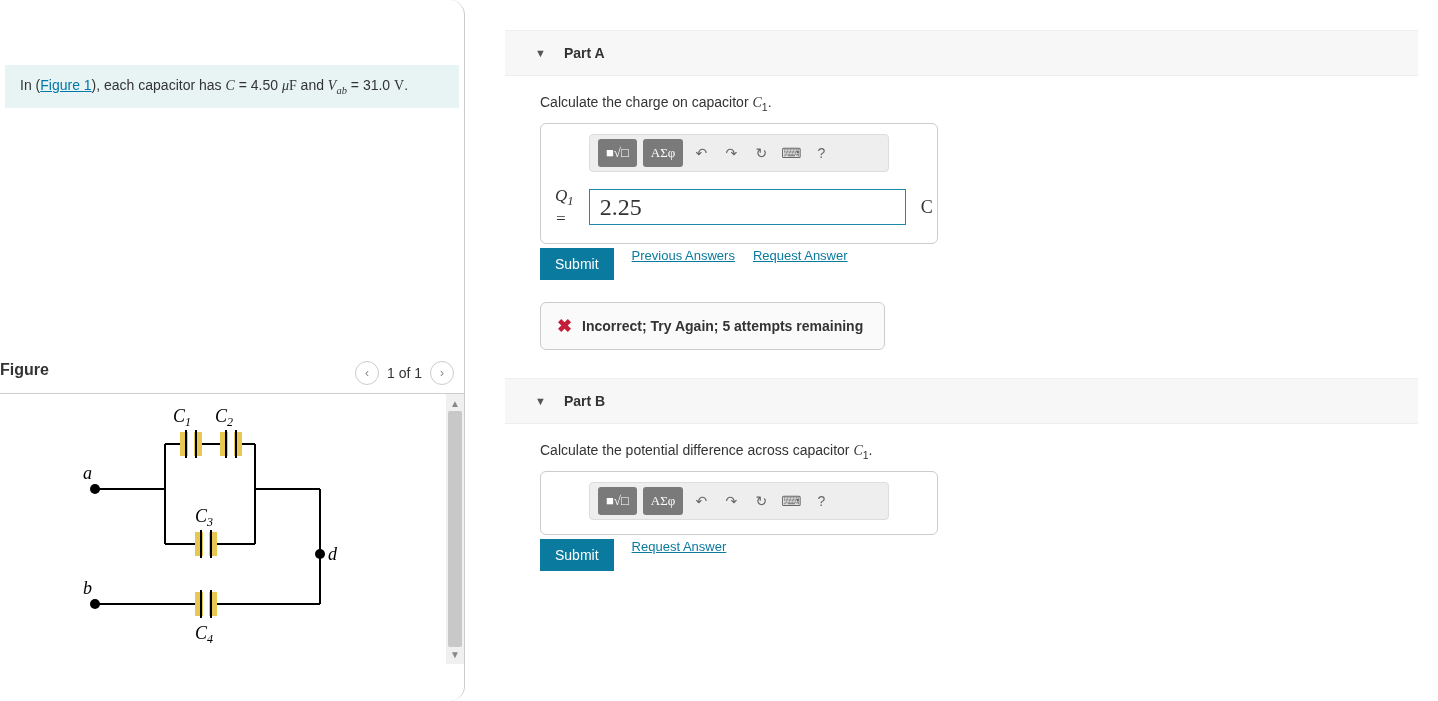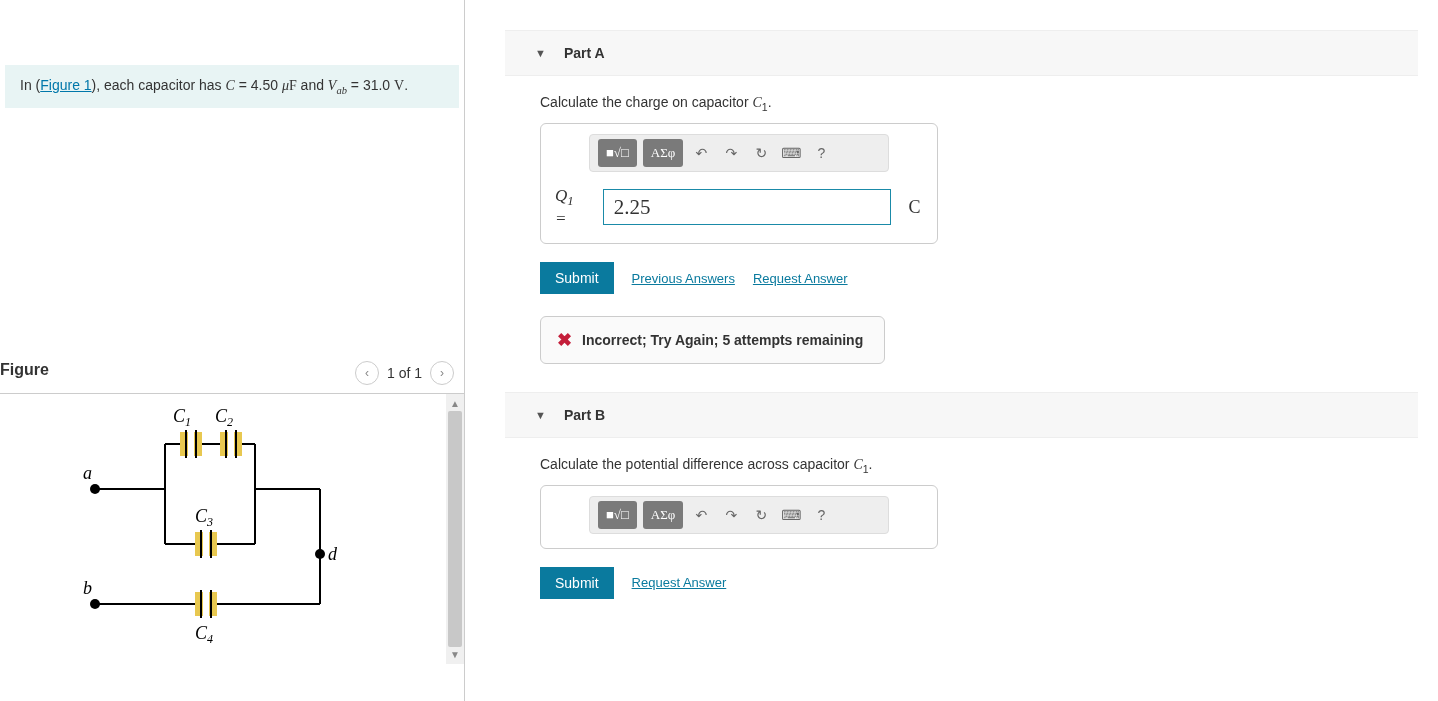--- a/index.html
+++ b/index.html
@@ -1,18 +1,18 @@
 <!DOCTYPE html>
 <html><head>
 <meta charset="utf-8">
 <style>
   * { box-sizing: border-box; margin: 0; padding: 0; }
   body { font-family: Arial, Helvetica, sans-serif; font-size: 14px; color: #333; background: #fff; }
   .page { display: flex; width: 1438px; height: 701px; }
-  .left { width: 465px; border-right: 1px solid #ccc; position: relative; padding: 0; overflow: hidden; }
+  .left { width: 465px; border-right: 1px solid #ccc; position: relative; padding: 0; overflow: hidden; border-radius: 15px; }
   .right { flex: 1; padding: 0 20px 0 40px; overflow-y: auto; }
 
   .problem-stmt { background: #e8f4f4; padding: 12px 15px; margin: 65px 5px 0 5px; font-size: 14px; }
   .problem-stmt a { color: #0077aa; text-decoration: underline; }
   .mathvar { font-style: italic; font-family: "Times New Roman", serif; }
   .unit { font-family: "Times New Roman", serif; }
 
   .figure-header { display: flex; justify-content: space-between; align-items: flex-start; padding: 8px 10px 8px 0; border-bottom: 1px solid #ccc; margin-top: 245px; }
   .figure-header h3 { font-size: 16px; font-weight: bold; }
   .nav-circle { width: 24px; height: 24px; border: 1px solid #ccc; border-radius: 50%; display: inline-flex; align-items: center; justify-content: center; color: #888; cursor: pointer; font-size: 12px; }
@@ -28,24 +28,24 @@
   .part-header .tri { margin-right: 18px; font-size: 11px; color: #555; }
   .part-body { padding: 18px 0 0 35px; }
   .part-body p { margin-bottom: 10px; }
 
   .answer-box-outer { border: 1px solid #ccc; border-radius: 6px; width: 398px; padding: 10px 0 14px 0; margin-top: 6px; background: #fff; }
   .toolbar { background: #eeeeee; border: 1px solid #ddd; border-radius: 4px; margin: 0 auto; width: 300px; height: 38px; display: flex; align-items: center; gap: 6px; padding: 0 8px; }
   .tool-btn { background: #7a7a7a; color: #fff; border-radius: 3px; height: 28px; padding: 0 8px; display: flex; align-items: center; font-size: 13px; cursor: pointer; font-family: "Times New Roman", serif; }
   .tool-icon { color: #666; cursor: pointer; width: 24px; height: 24px; display: inline-flex; align-items: center; justify-content: center; }
   .input-row { display: flex; align-items: center; padding: 14px 14px 0 14px; gap: 15px; }
   .input-row .label { font-style: italic; font-family: "Times New Roman", serif; font-size: 17px; }
-  .answer-input { flex: 1; border: 1px solid #1a8aa8; height: 36px; padding: 12px 10px; font-size: 21px; font-family: "Times New Roman", serif; color: #333; outline: none; }
+  .answer-input { flex: 1; border: 1px solid #1a8aa8; height: 36px; padding: 12px 10px; font-size: 24px; font-family: "Times New Roman", serif; color: #333; outline: none; }
   .unit-suffix { font-family: "Times New Roman", serif; font-size: 18px; width: 18px; text-align: center; }
 
-  .submit-row { margin-top: 18px; display: flex; align-items: center; gap: 18px; }
+  .submit-row { margin-top: 4px; display: flex; gap: 18px; }
   .submit-btn { background: #0a7a9e; color: #fff; border: none; padding: 8px 15px; font-size: 14px; cursor: pointer; }
   .link { color: #0a7a9e; text-decoration: underline; font-weight: normal; cursor: pointer; font-size: 13px; }
 
   .feedback { border: 1px solid #ccc; border-radius: 6px; padding: 12px 16px; margin-top: 22px; width: 345px; display: flex; align-items: center; gap: 10px; font-weight: bold; background: #fafafa; }
   .x-icon { color: #c41e3a; font-size: 18px; font-weight: bold; }
 
   sub { font-size: 0.75em; }
 </style>
 </head>
 <body>

